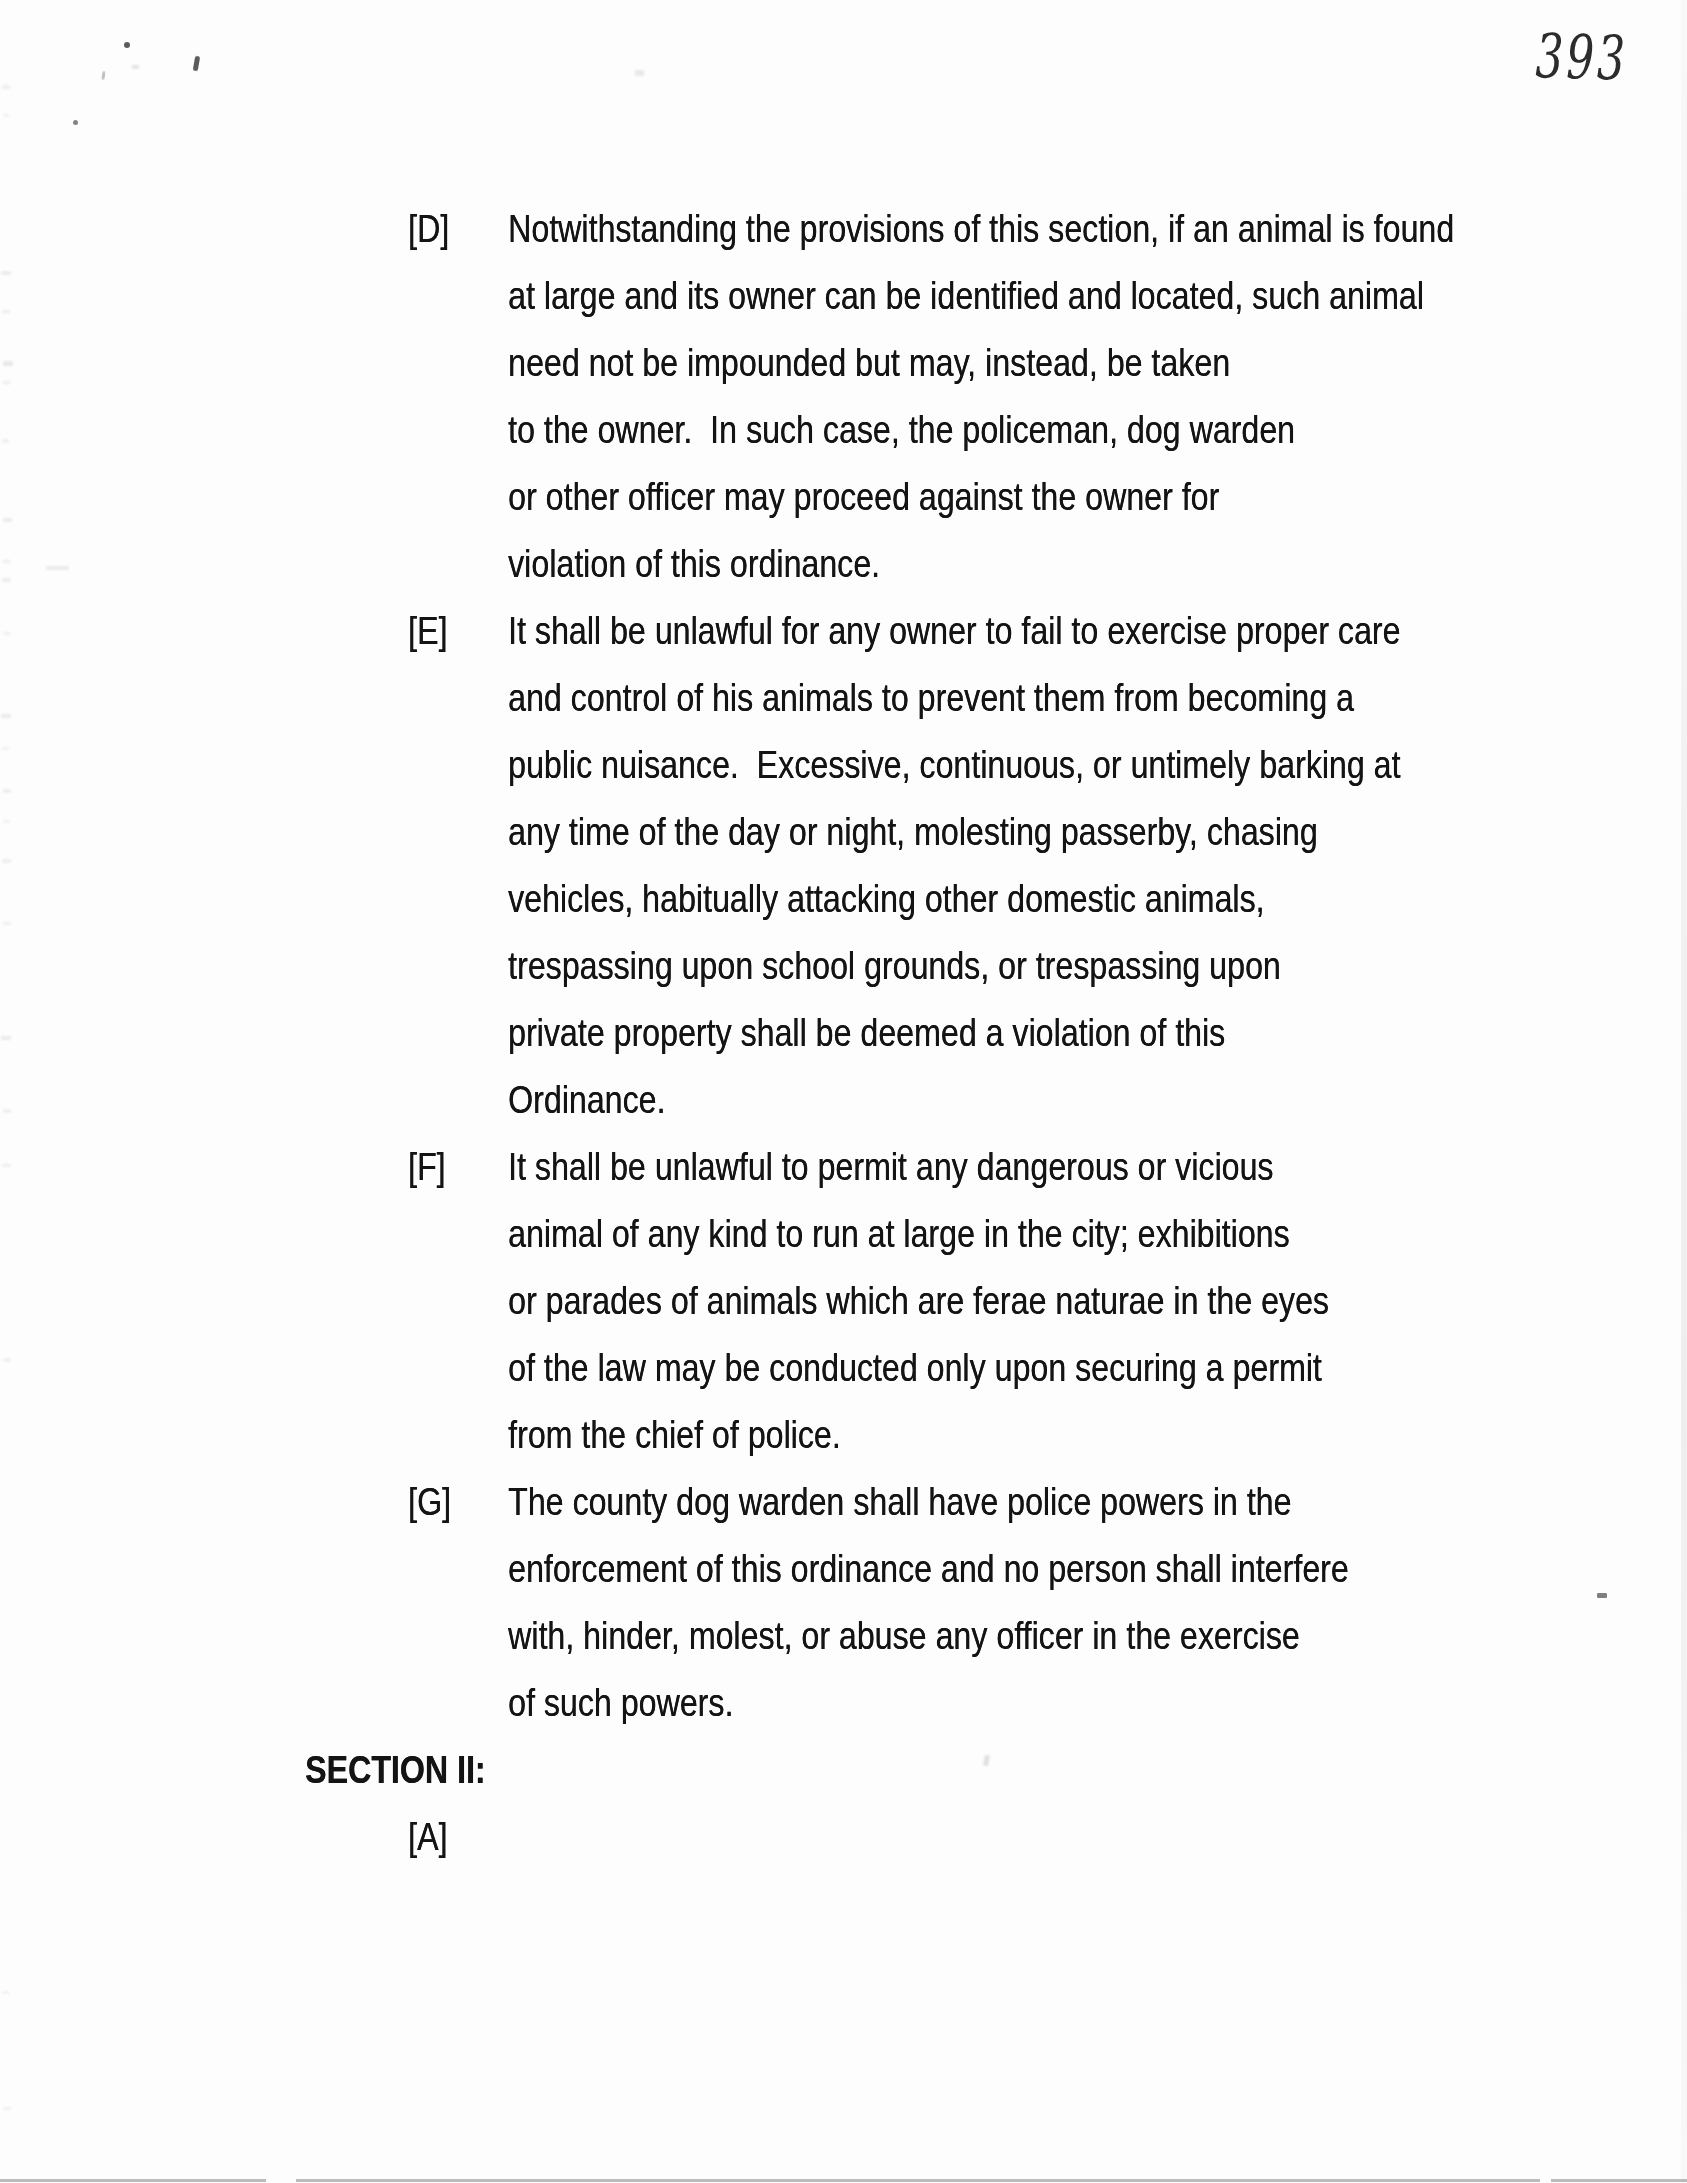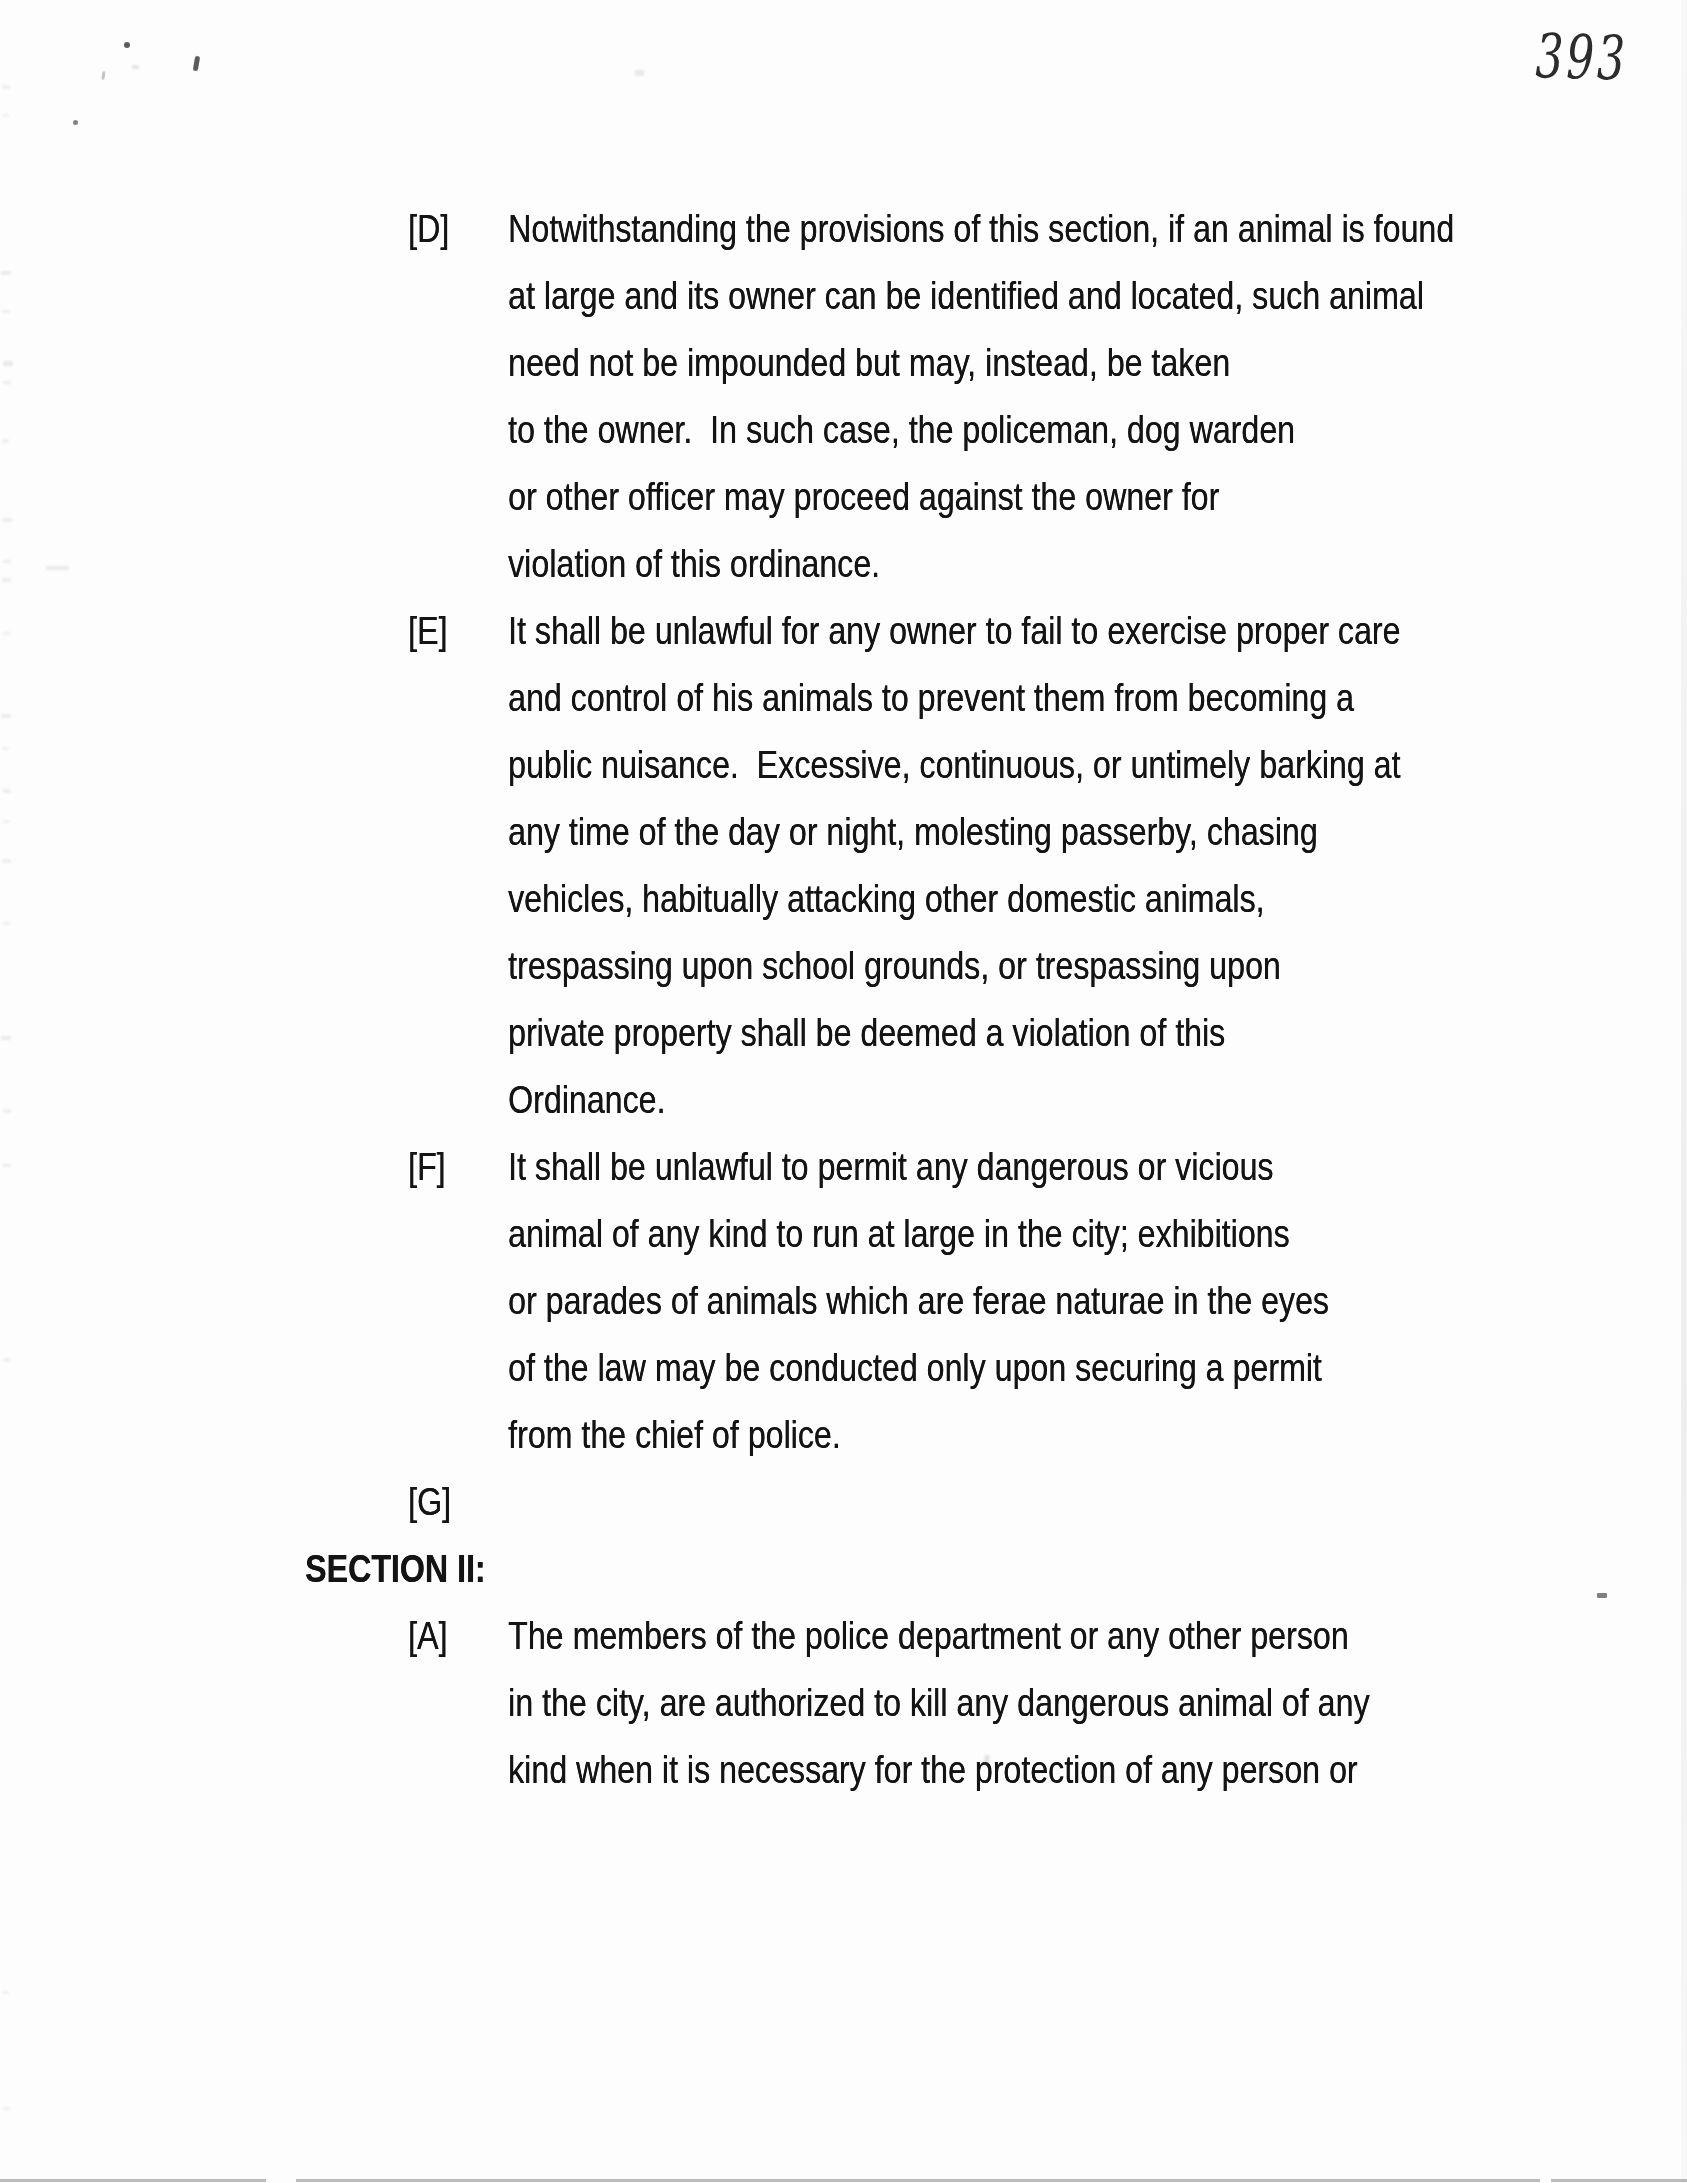--- a/index.html
+++ b/index.html
@@ -147,31 +147,32 @@
         <div class="line">It shall be unlawful to permit any dangerous or vicious</div>
         <div class="line">animal of any kind to run at large in the city; exhibitions</div>
         <div class="line">or parades of animals which are ferae naturae in the eyes</div>
         <div class="line">of the law may be conducted only upon securing a permit</div>
         <div class="line">from the chief of police.</div>
       </div>
     </section>
 
     <section class="para">
       <span class="label">[G]</span>
+      <div class="lines">
+        <div class="line">The county dog warden shall have police powers in the</div>
+        <div class="line">enforcement of this ordinance and no person shall interfere</div>
+        <div class="line">with, hinder, molest, or abuse any officer in the exercise</div>
+        <div class="line">of such powers.</div>
+      </div>
     </section>
 
     <h2 class="heading">SECTION II:</h2>
 
     <section class="para">
       <span class="label">[A]</span>
-      <div class="lines">
-        <div class="line">The members of the police department or any other person</div>
-        <div class="line">in the city, are authorized to kill any dangerous animal of any</div>
-        <div class="line">kind when it is necessary for the protection of any person or</div>
-      </div>
     </section>
 
   </main>
 
   <div class="speck" style="left:124px;top:42px;width:6px;height:6px;opacity:.8;"></div>
   <div class="speck" style="left:194px;top:56px;width:4.6px;height:14.6px;opacity:.8;border-radius:2.6px;transform:rotate(10deg);"></div>
   <div class="speck" style="left:102px;top:71px;width:3.3px;height:8.6px;opacity:.3;transform:rotate(8deg);"></div>
   <div class="smudge" style="left:132px;top:65px;width:6.6px;height:4px;opacity:.18;"></div>
   <div class="speck" style="left:73px;top:120px;width:5.3px;height:5.3px;opacity:.6;"></div>
   <div class="smudge" style="left:635px;top:70px;width:9.3px;height:6px;opacity:.14;"></div>

